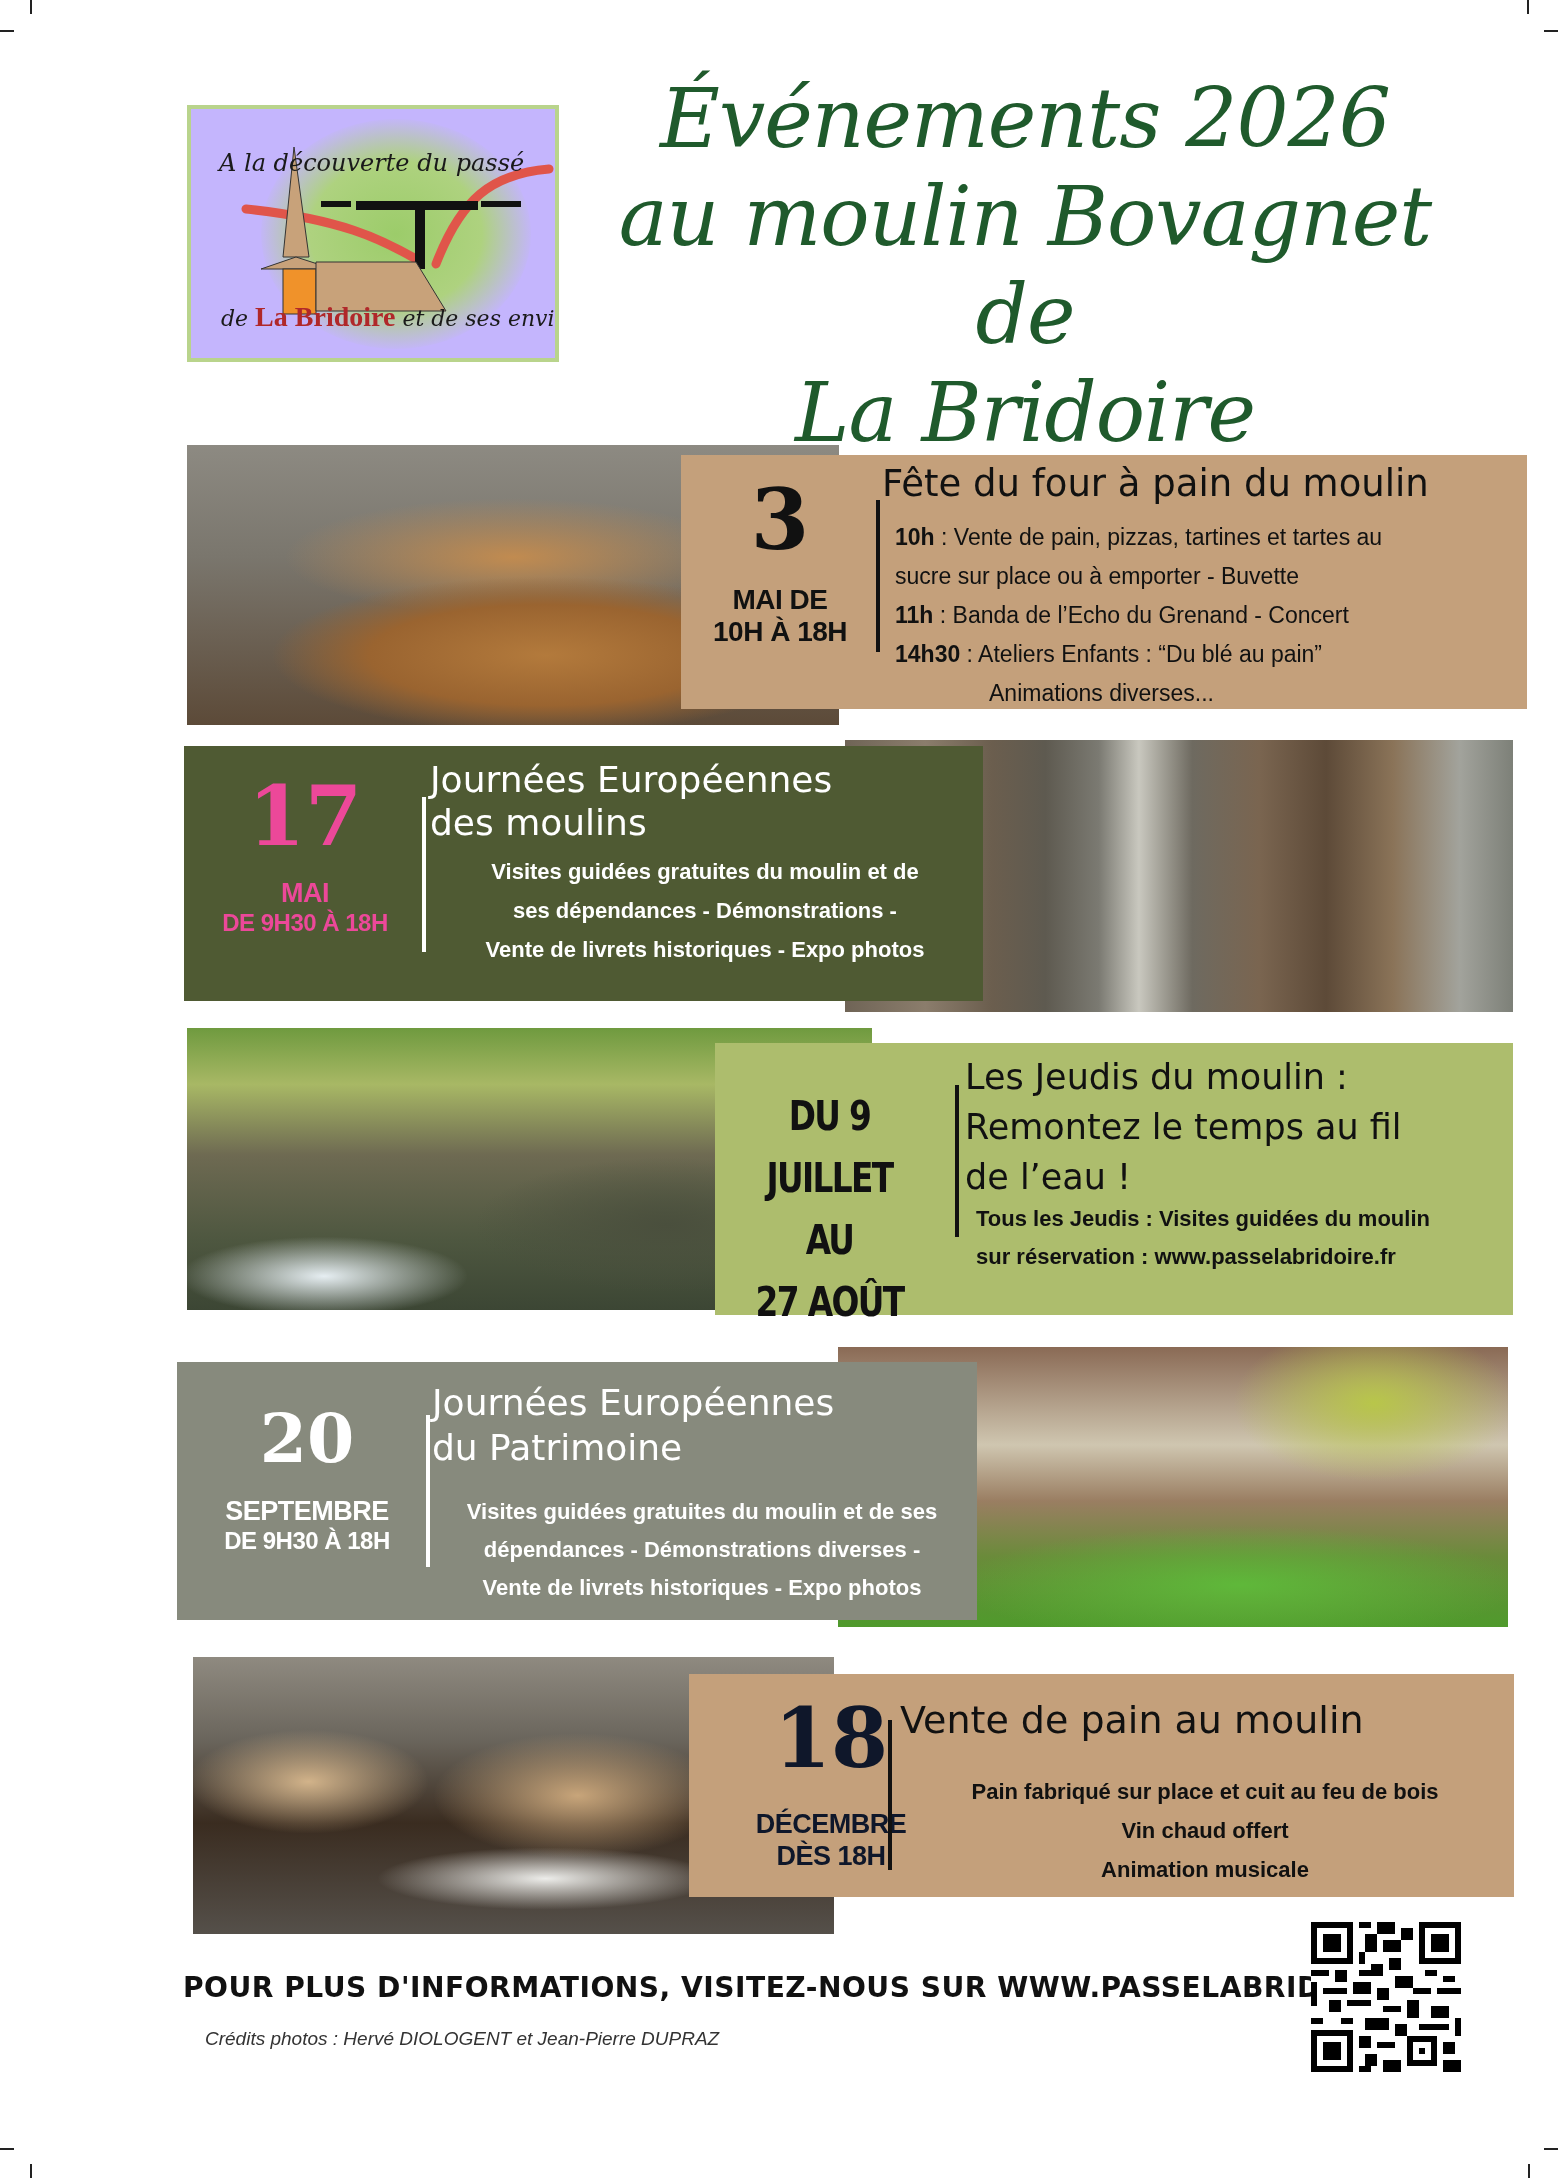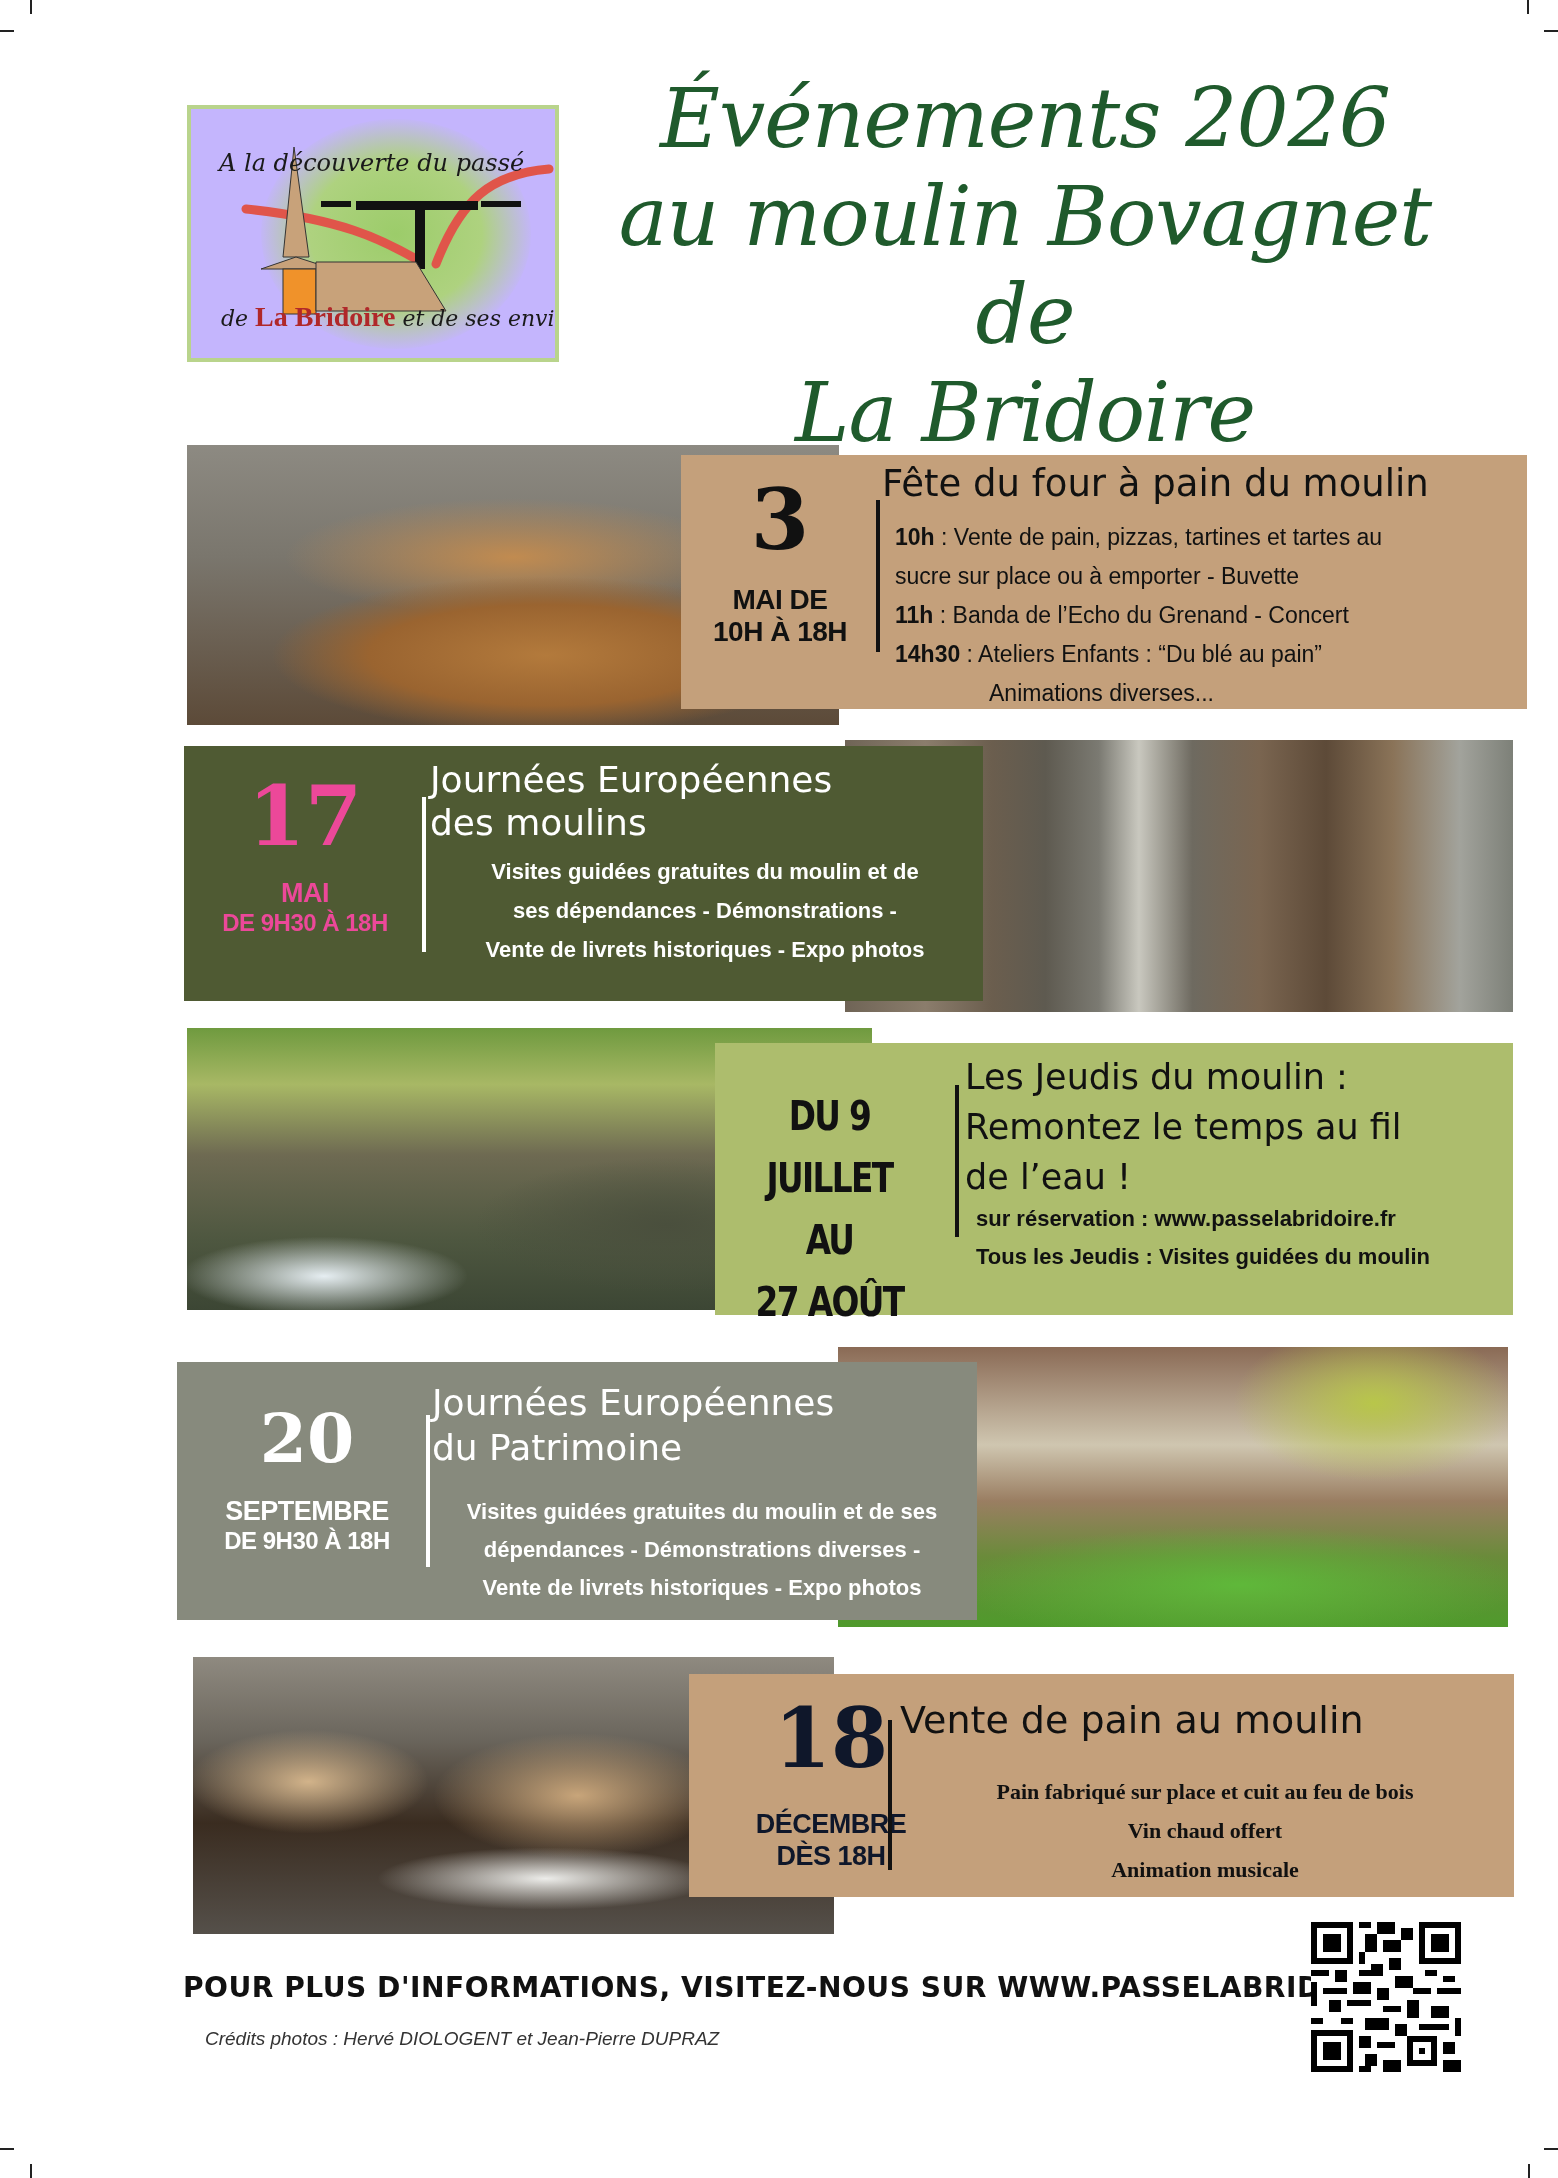--- a/index.html
+++ b/index.html
@@ -127,22 +127,22 @@
   <div>JUILLET AU</div>
   <div>27 AOÛT</div>
 </div>
 <div class="vline" style="left:955px;top:1085px;height:152px;background:#111;"></div>
 <div class="ev-title" style="left:965px;top:1052px;width:545px;font-size:35px;line-height:50px;color:#111;">
   <div>Les Jeudis du moulin :</div>
   <div>Remontez le temps au fil</div>
   <div>de l’eau !</div>
 </div>
 <div class="ev-body" style="left:976px;top:1200px;width:540px;font-size:22px;line-height:38px;color:#111;font-weight:bold;">
+  <div>Tous les Jeudis : Visites guidées du moulin</div>
   <div>sur réservation :  www.passelabridoire.fr</div>
-  <div>Tous les Jeudis : Visites guidées du moulin</div>
 </div>
 
 <div class="photo" style="left:838px;top:1347px;width:670px;height:280px;background:
      radial-gradient(ellipse 60% 30% at 60% 85%, #5fb83a 0%, rgba(0,0,0,0) 70%),
      radial-gradient(ellipse 30% 40% at 80% 20%, #b8c64a 0%, rgba(0,0,0,0) 70%),
      linear-gradient(180deg, #8a6a55 0%, #cfc6b0 35%, #9a7e62 55%, #6a8b3a 75%, #4f9a2c 100%);"></div>
 <div class="panel" style="left:177px;top:1362px;width:800px;height:258px;background:#878a7d;"></div>
 <div class="datecol" style="left:196px;top:1390px;width:222px;color:#fff;">
   <span class="bignum" style="font-size:68px;line-height:96px;">20</span>
   <span class="dsub" style="font-size:27px;line-height:30px;margin-top:10px;">SEPTEMBRE</span>
@@ -165,21 +165,21 @@
      radial-gradient(ellipse 35% 15% at 55% 80%, #ededea 0%, rgba(0,0,0,0) 75%),
      linear-gradient(180deg, #8f8a80 0%, #6a655c 30%, #3a2c20 60%, #55504a 100%);"></div>
 <div class="panel" style="left:689px;top:1674px;width:825px;height:223px;background:#c4a07b;"></div>
 <div class="datecol" style="left:736px;top:1690px;width:190px;color:#0f172a;">
   <span class="bignum" style="font-size:82px;line-height:96px;">18</span>
   <span class="dsub" style="font-size:27px;line-height:32px;margin-top:22px;text-align:center;">DÉCEMBRE</span>
   <span class="dsub" style="font-size:27px;line-height:32px;">DÈS 18H</span>
 </div>
 <div class="vline" style="left:888px;top:1720px;height:150px;background:#111;"></div>
 <div class="ev-title" style="left:900px;top:1698px;width:610px;font-size:38px;color:#111;white-space:nowrap;">Vente de pain au moulin</div>
-<div class="ev-body" style="left:900px;top:1772px;width:610px;font-size:22px;line-height:39px;color:#111;font-weight:bold;text-align:center;font-family:Liberation Serif, serif;">
+<div class="ev-body" style="left:900px;top:1772px;width:610px;font-size:22px;line-height:39px;color:#111;font-weight:bold;text-align:center;">
   <div>Pain fabriqué sur place et cuit au feu de bois</div>
   <div>Vin chaud offert</div>
   <div>Animation musicale</div>
 </div>
 
 <div class="abs footer-line">POUR PLUS D'INFORMATIONS, VISITEZ-NOUS SUR  WWW.PASSELABRIDOIRE.FR</div>
 <div class="abs credits">Crédits photos : Hervé DIOLOGENT et Jean-Pierre DUPRAZ</div>
 <div class="abs qr">
   <svg width="150" height="150" viewBox="0 0 25 25" shape-rendering="crispEdges">
     <rect width="25" height="25" fill="#fff"></rect>

